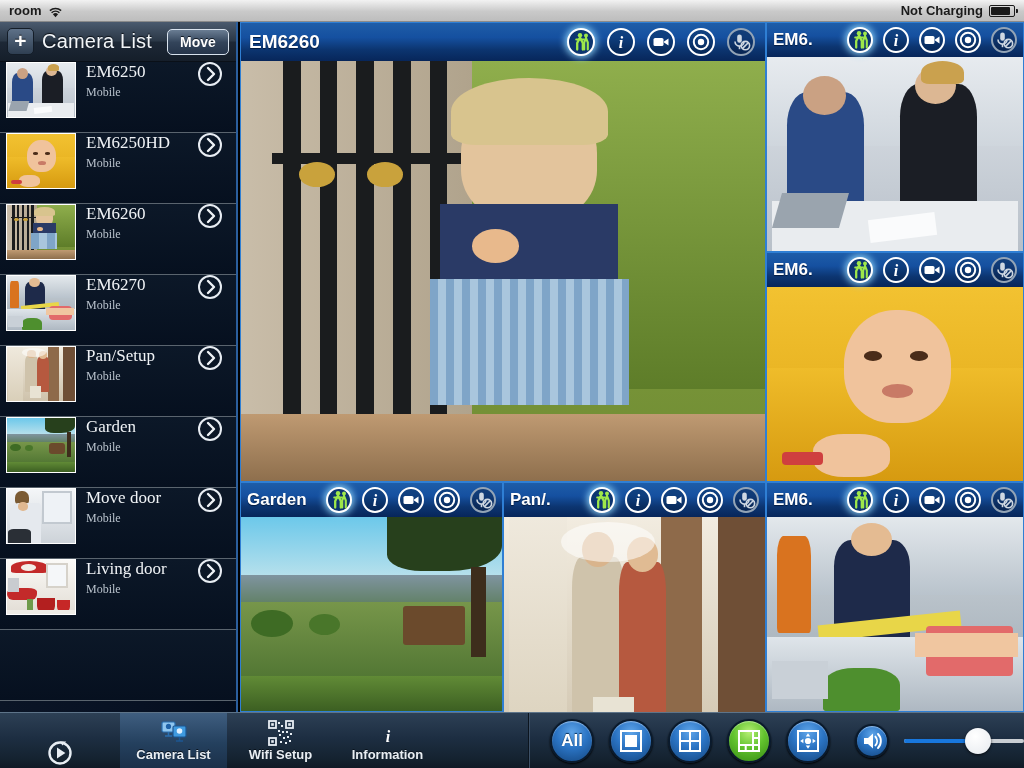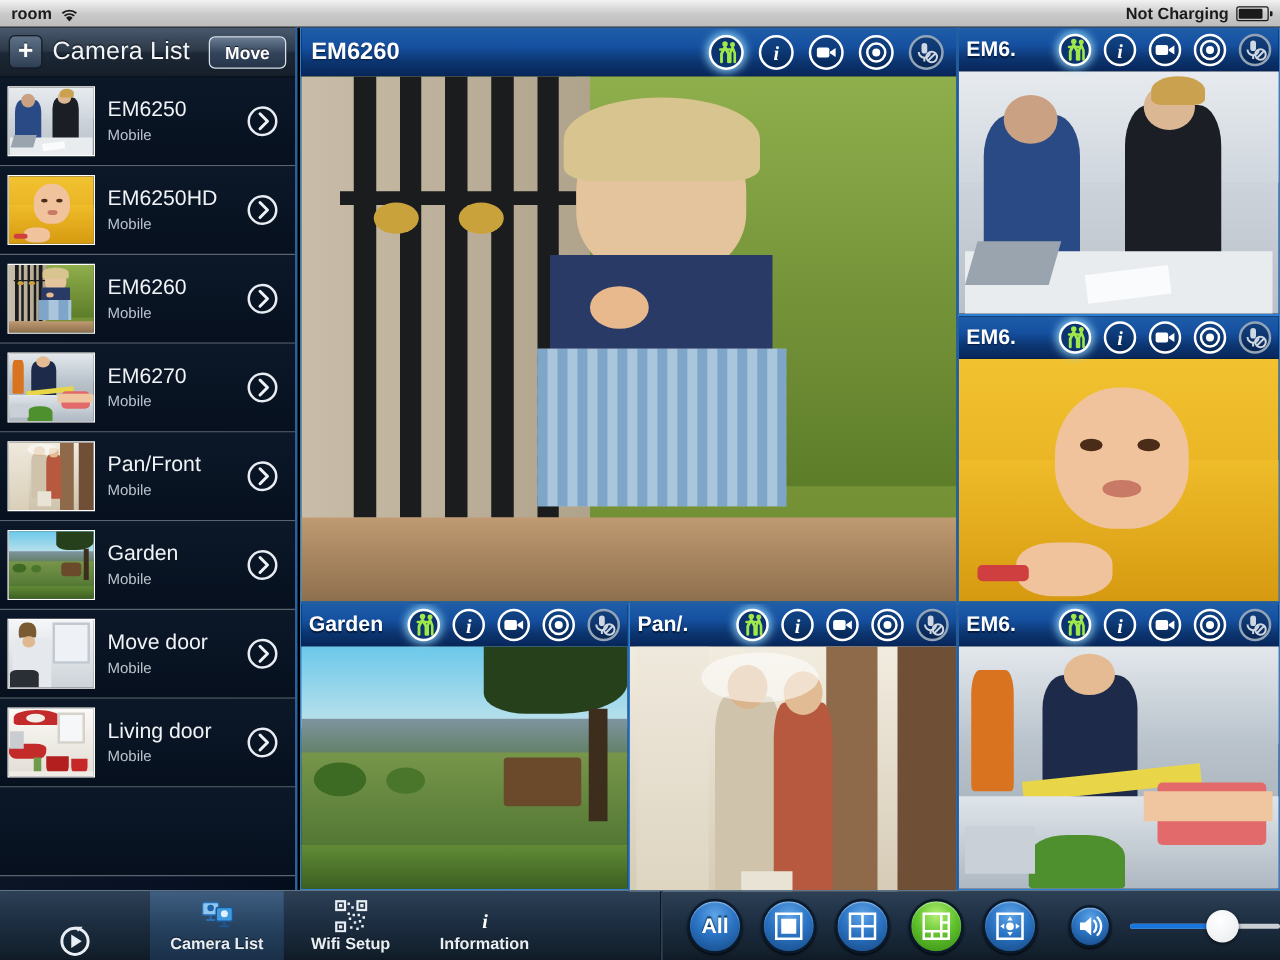--- a/index.html
+++ b/index.html
@@ -57,23 +57,24 @@
     text-shadow: 0 -1px 1px #0a0f16;
   }
   .btn-move {
     min-width: 62px; height: 26px; border-radius: 5px;
     background: linear-gradient(#6a7d93, #33445a 52%, #26354a);
     border: 1px solid #d8e2ed; color: #fff; font-size: 14px; font-weight: bold;
     display: flex; align-items: center; justify-content: center; padding: 0 10px;
     text-shadow: 0 -1px 0 #101823;
   }
   .cam-row {
-    height: 71px; width: 100%; display: flex; align-items: center;
+    height: 71px; width: 100%; display: flex; align-items: flex-start;
     border-bottom: 1px solid #5a646e; padding-left: 6px; gap: 10px;
     background: linear-gradient(#0c1828, #06101f);
+    font-family: Liberation Serif, serif;
   }
   .cam-thumb {
     width: 70px; height: 56px; border: 1px solid #ffffff; flex: 0 0 auto;
     overflow: hidden; position: relative; background: #222;
   }
   .cam-meta { flex: 1; min-width: 0; }
   .cam-name {
     color: #f0f3f6; font-size: 17px; line-height: 20px;
     white-space: nowrap; overflow: hidden; text-overflow: ellipsis;
   }
@@ -313,21 +314,21 @@
               <div style="position:absolute;left:82%;top:0;width:18%;height:100%;background:#6f4f36"></div>
               <div style="position:absolute;left:26%;top:16%;width:20%;height:68%;background:#cfc3ab;border-radius:18% 18% 6% 6%"></div>
               <div style="position:absolute;left:30%;top:6%;width:12%;height:14%;background:#d9b48c;border-radius:50%"></div>
               <div style="position:absolute;left:44%;top:18%;width:18%;height:66%;background:#b6593f;border-radius:18% 18% 6% 6%"></div>
               <div style="position:absolute;left:47%;top:8%;width:12%;height:14%;background:#e0bb93;border-radius:50%"></div>
               <div style="position:absolute;left:22%;top:2%;width:36%;height:16%;background:rgba(255,255,255,.55);border-radius:50%"></div>
               <div style="position:absolute;left:34%;bottom:6%;width:16%;height:22%;background:#e8e3d4"></div>
             </div>
           </div>
           <div class="cam-meta">
-            <div class="cam-name">Pan/Front</div>
+            <div class="cam-name">Pan/Setup</div>
             <div class="cam-sub">Mobile</div>
           </div>
           <div class="chev">
             <svg width="20" height="20" viewBox="0 0 20 20">
               <path d="M8 4 L14 10 L8 16" stroke="#eef2f6" stroke-width="2.4" fill="none" stroke-linecap="round" stroke-linejoin="round"></path>
             </svg>
           </div>
         </div>
         <div class="cam-row">
           <div class="cam-thumb">

